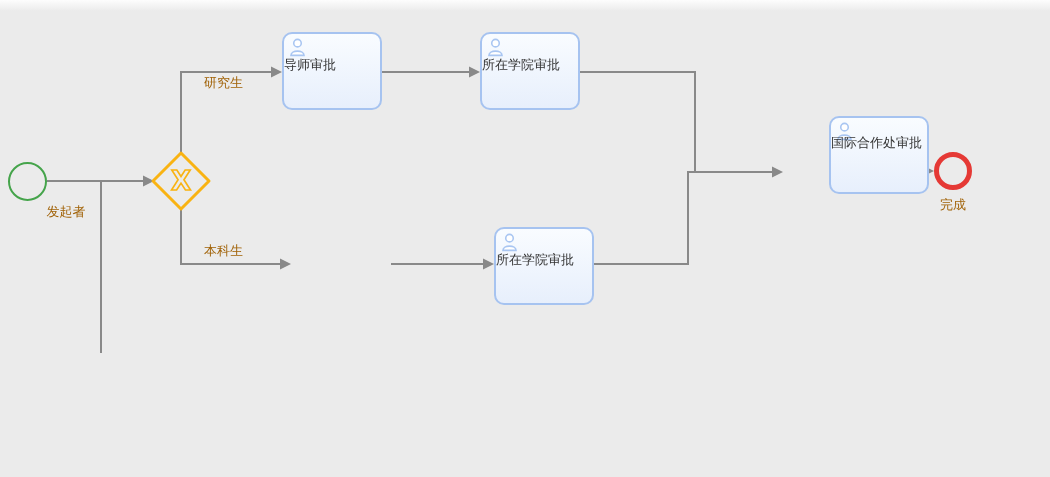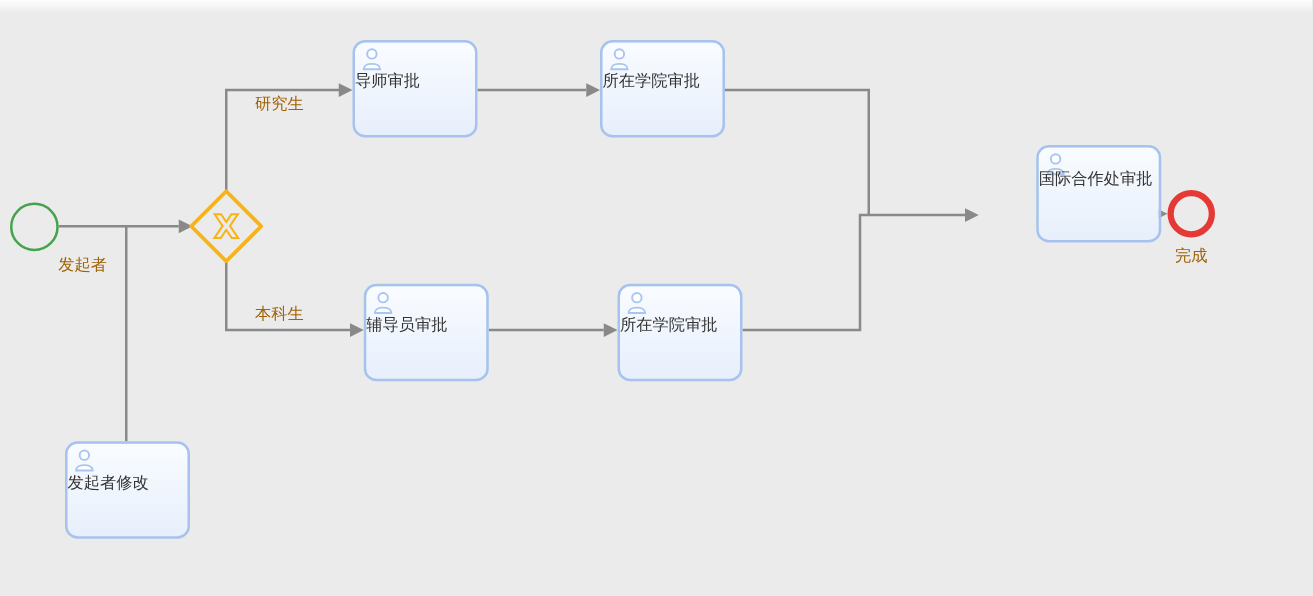--- a/index.html
+++ b/index.html
@@ -88,47 +88,33 @@
   </div>
 
   <div class="task" style="left:480px;top:32px;">
     <svg class="user-icon" viewBox="0 0 24 24">
       <circle cx="12" cy="7" r="4.3"></circle>
       <path d="M4.5 21 C4.5 14.5 19.5 14.5 19.5 21 Z"></path>
     </svg>
     <span class="task-label">所在学院审批</span>
   </div>
 
-  <div class="task" style="left:291px;top:227px;">
-    <svg class="user-icon" viewBox="0 0 24 24">
-      <circle cx="12" cy="7" r="4.3"></circle>
-      <path d="M4.5 21 C4.5 14.5 19.5 14.5 19.5 21 Z"></path>
-    </svg>
-    <span class="task-label">辅导员审批</span>
-  </div>
 
   <div class="task" style="left:494px;top:227px;">
     <svg class="user-icon" viewBox="0 0 24 24">
       <circle cx="12" cy="7" r="4.3"></circle>
       <path d="M4.5 21 C4.5 14.5 19.5 14.5 19.5 21 Z"></path>
     </svg>
     <span class="task-label">所在学院审批</span>
   </div>
 
   <div class="task label-high" style="left:783px;top:116px;margin-left:46px;">
     <svg class="user-icon" viewBox="0 0 24 24">
       <circle cx="12" cy="7" r="4.3"></circle>
       <path d="M4.5 21 C4.5 14.5 19.5 14.5 19.5 21 Z"></path>
     </svg>
     <span class="task-label">国际合作处审批</span>
   </div>
 
-  <div class="task" style="left:52px;top:353px;">
-    <svg class="user-icon" viewBox="0 0 24 24">
-      <circle cx="12" cy="7" r="4.3"></circle>
-      <path d="M4.5 21 C4.5 14.5 19.5 14.5 19.5 21 Z"></path>
-    </svg>
-    <span class="task-label">发起者修改</span>
-  </div>
 
   <div class="event end-event"></div>
   <div class="node-label" style="left:927px;top:196px;width:52px;">完成</div>
 </div>
 
 </body></html>

